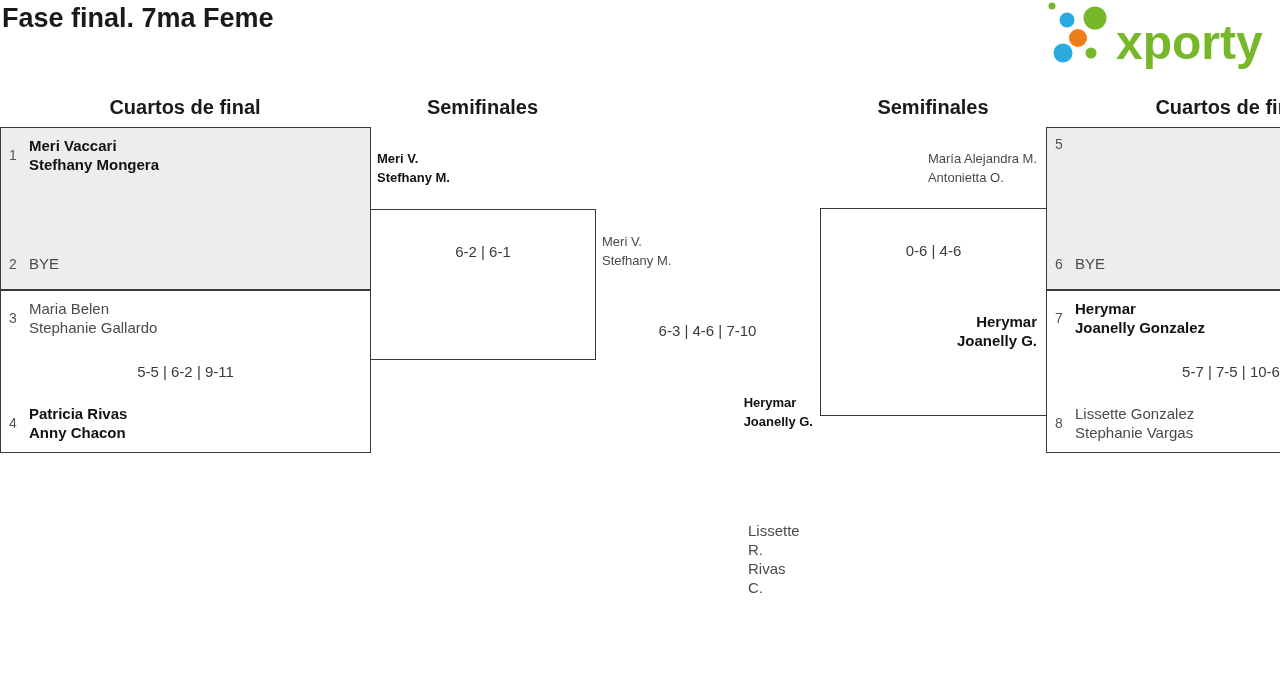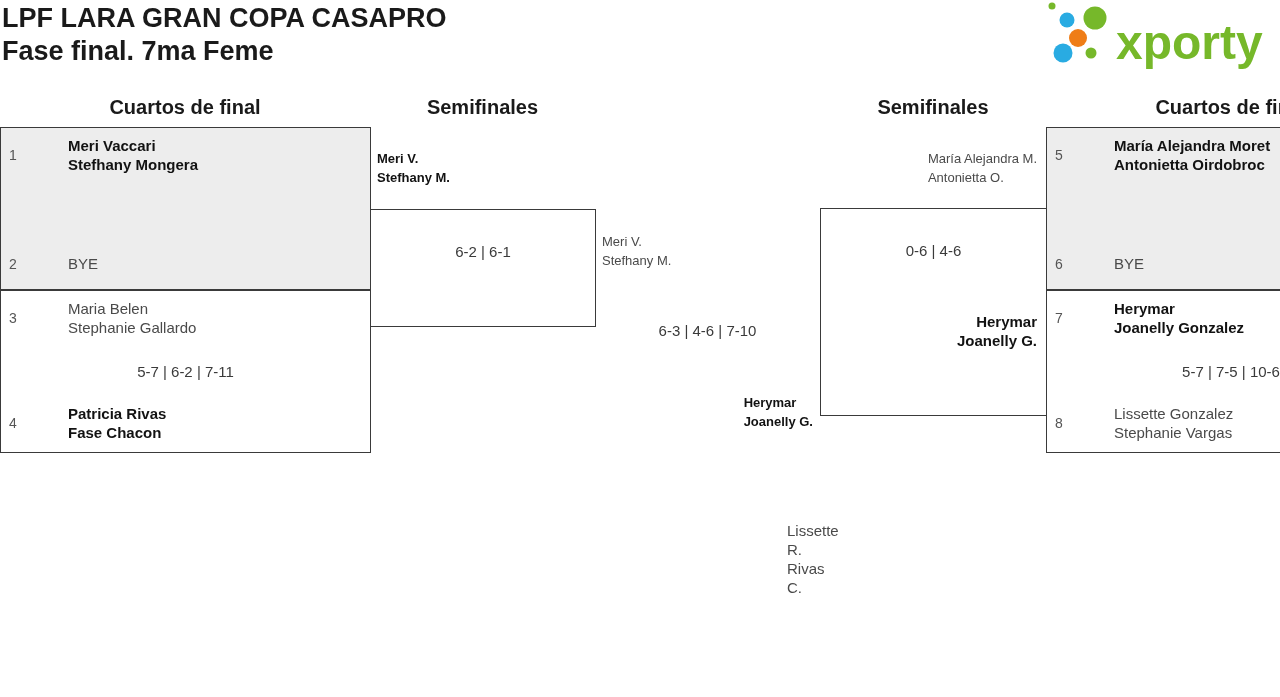--- a/index.html
+++ b/index.html
@@ -16,31 +16,31 @@
   .rl-1{left:0;width:370px;}
   .rl-2{left:370px;width:225px;}
   .rl-3{left:595px;width:225px;}
   .rl-4{left:820px;width:226px;}
   .rl-5{left:1046px;width:370px;}
   
   .box{position:absolute;border:1px solid #3a3a3a;box-sizing:border-box;background:#fff;}
   .box.bye{background:#ededed;}
   .qf-l1{left:0;top:127px;width:371px;height:163px;}
   .qf-l2{left:0;top:290px;width:371px;height:163px;}
-  .sf-l{left:370px;top:209px;width:226px;height:118px;padding-left:36px;}
+  .sf-l{left:370px;top:209px;width:226px;height:151px;padding-left:36px;}
   .sf-r{left:820px;top:208px;width:227px;height:208px;}
   .qf-r1{left:1046px;top:127px;width:370px;height:163px;}
   .qf-r2{left:1046px;top:290px;width:370px;height:163px;}
   
   .prow{position:absolute;left:8px;display:flex;align-items:center;gap:9px;}
   .p-top{top:8px;}
   .p-bot{top:113px;}
   .p-bye{top:126px;}
   .seed{font-size:14px;color:#555;min-width:11px;font-weight:400;}
-  .names{font-size:15px;line-height:19px;margin-left:39px;}
+  .names{font-size:15px;line-height:19px;}
   .winner{font-weight:700;color:#121212;}
   .loser{font-weight:400;color:#4a4a4a;}
   .box-score{position:absolute;left:0;width:100%;top:72px;text-align:center;font-size:15px;color:#3a3a3a;}
   .sf-score{top:33px;}
   
   .float-names{position:absolute;font-size:13px;line-height:19px;white-space:nowrap;}
   .ta-r{text-align:left;}
   .sfl-top{left:377px;top:149px;}
   .sfl-bot{position:absolute;left:377px;top:311px;}
   .sfr-top{right:243px;top:149px;}
@@ -48,21 +48,20 @@
   .fin-top{left:602px;top:232px;}
   .fin-score{position:absolute;left:595px;width:225px;top:322px;text-align:center;font-size:15px;color:#3a3a3a;}
   .fin-bot{right:467px;top:393px;}
 </style>
 </head>
 <body>
 
 <div class="page">
 
   <div class="titles">
-    <div class="title">LPF LARA GRAN COPA CASAPRO</div>
     <div class="subtitle">Fase final. 7ma Feme</div>
   </div>
 
   <div class="logo">
     <svg width="240" height="70" viewBox="0 0 240 70">
       <circle cx="12" cy="6" r="3.5" fill="#76b82a"></circle>
       <circle cx="27" cy="20" r="7.5" fill="#29abe2"></circle>
       <circle cx="55" cy="18" r="11.5" fill="#76b82a"></circle>
       <circle cx="38" cy="38" r="9" fill="#ef7d17"></circle>
       <circle cx="51" cy="53" r="5.5" fill="#76b82a"></circle>
@@ -93,26 +92,26 @@
   </div>
 
   <div class="box qf-l2">
     <div class="prow p-top">
       <span class="seed">3</span>
       <div class="names loser">
         <div>Maria Belen</div>
         <div>Stephanie Gallardo</div>
       </div>
     </div>
-    <div class="box-score">5-7 | 6-2 | 7-11</div>
+    <div class="box-score">5-5 | 6-2 | 9-11</div>
     <div class="prow p-bot">
       <span class="seed">4</span>
       <div class="names winner">
         <div>Patricia Rivas</div>
-        <div>Fase Chacon</div>
+        <div>Anny Chacon</div>
       </div>
     </div>
   </div>
 
   <div class="float-names winner sfl-top">
     <div>Meri V.</div>
     <div>Stefhany M.</div>
   </div>
 
   <div class="box sf-l">
@@ -142,24 +141,20 @@
     <div class="box-score sf-score">0-6 | 4-6</div>
     <div class="sfr-bot winner">
       <div>Herymar</div>
       <div>Joanelly G.</div>
     </div>
   </div>
 
   <div class="box bye qf-r1">
     <div class="prow p-top">
       <span class="seed">5</span>
-      <div class="names winner">
-        <div>María Alejandra Moret</div>
-        <div>Antonietta Oirdobroc</div>
-      </div>
     </div>
     <div class="prow p-bye">
       <span class="seed">6</span>
       <div class="names loser">
         <div>BYE</div>
       </div>
     </div>
   </div>
 
   <div class="box qf-r2">

